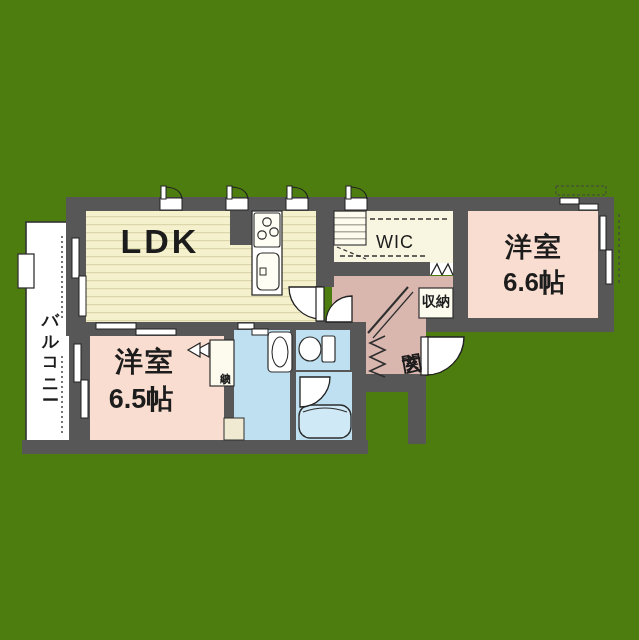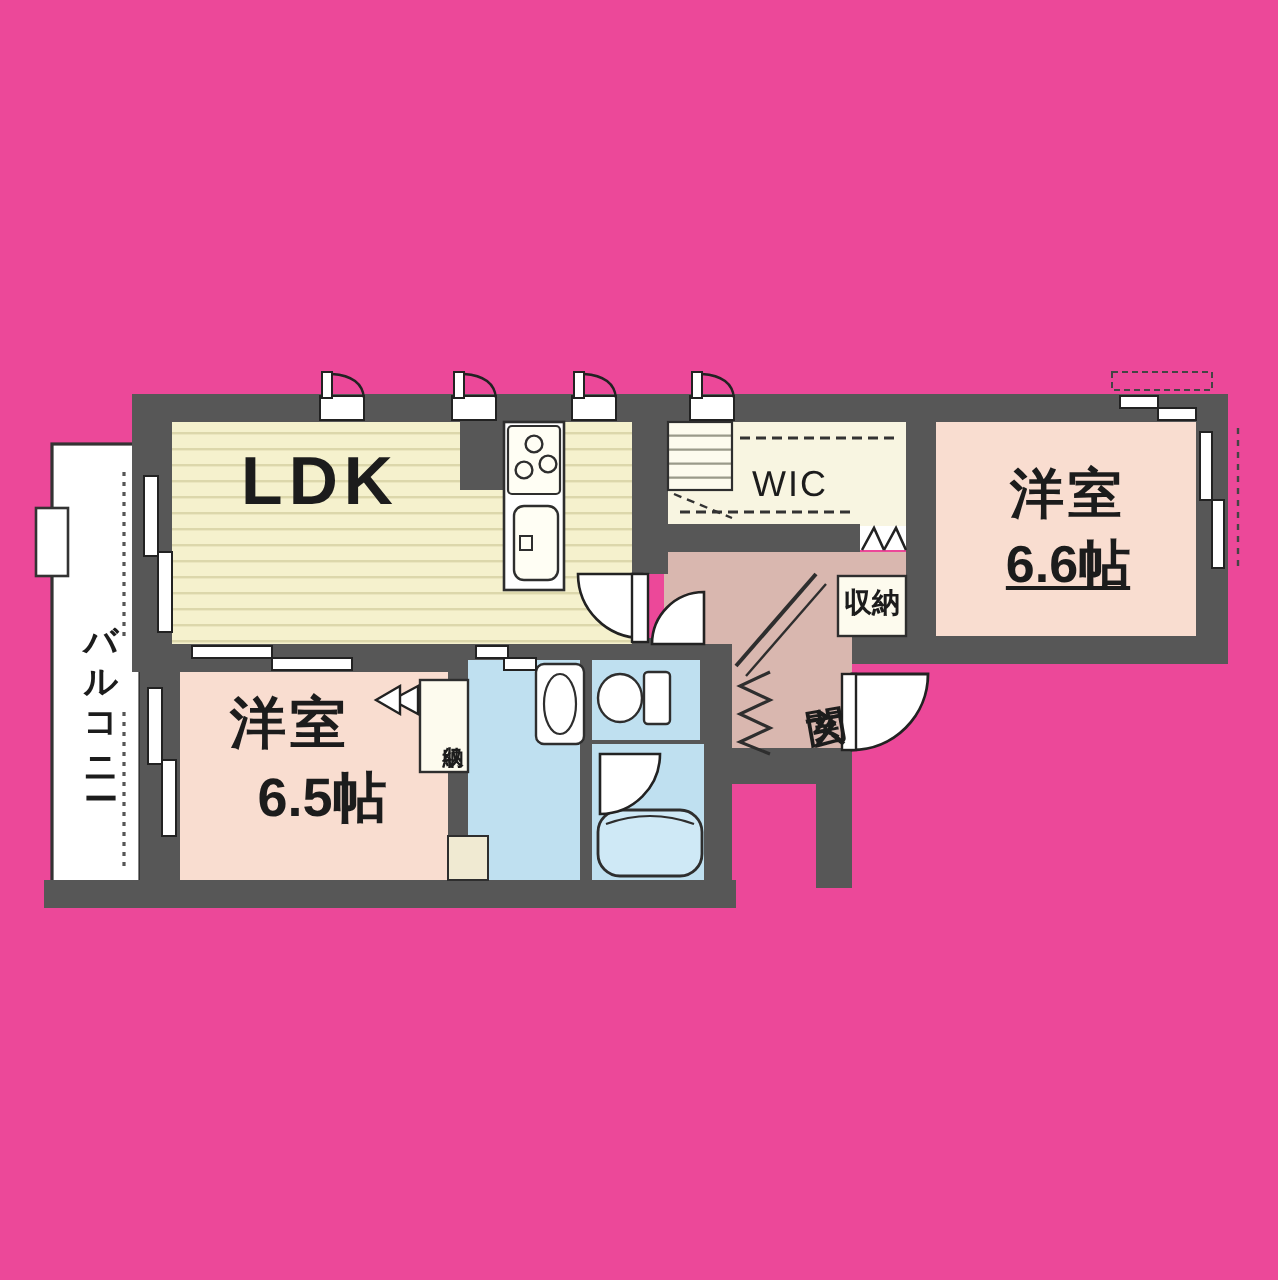--- a/index.html
+++ b/index.html
@@ -1,26 +1,26 @@
 <!DOCTYPE html>
 <html><head>
 <meta charset="utf-8">
 <style>
   html,body{margin:0;padding:0;background:#fff;}
-  #stage{position:relative;width:639px;height:640px;background:#ec4899;overflow:hidden;
+  #stage{position:relative;width:639px;height:640px;background:#4d7c0f;overflow:hidden;
          font-family:"Liberation Sans","DejaVu Sans",sans-serif;}
   #plan-svg{position:absolute;left:0;top:0;}
   .lbl{position:absolute;color:#1c1c1c;text-align:center;line-height:1.05;white-space:nowrap;}
   .lbl-ldk{left:100px;top:224px;width:120px;font-size:34px;font-weight:bold;letter-spacing:3px;}
   .lbl-ldk-size{left:96px;top:260px;width:128px;font-size:28px;font-weight:bold;}
   .lbl-wic{left:368px;top:233px;width:54px;font-size:18px;font-weight:normal;letter-spacing:1px;}
   .lbl-br-name{left:488px;top:233px;width:92px;font-size:27px;font-weight:bold;letter-spacing:2px;}
-  .lbl-br-size{left:486px;top:269px;width:96px;font-size:26px;font-weight:bold;text-decoration:underline;}
+  .lbl-br-size{left:486px;top:269px;width:96px;font-size:26px;font-weight:bold;}
   .lbl-bl-name{left:98px;top:347px;width:94px;font-size:28px;font-weight:bold;letter-spacing:2px;}
-  .lbl-bl-size{left:110px;top:385px;width:102px;font-size:27px;font-weight:bold;}
+  .lbl-bl-size{left:90px;top:385px;width:102px;font-size:27px;font-weight:bold;}
   .lbl-balcony{left:31px;top:277px;width:28px;height:140px;font-size:17px;font-weight:bold;
                writing-mode:vertical-rl;text-orientation:upright;letter-spacing:3px;}
   .lbl-genkan{left:378px;top:310px;width:40px;height:62px;font-size:19px;font-weight:bold;
               writing-mode:vertical-rl;text-orientation:upright;transform:rotate(-10deg);letter-spacing:1px;}
   .lbl-storage-e{left:419px;top:294px;width:34px;font-size:14px;font-weight:bold;}
   .lbl-storage-b{left:213px;top:346px;width:18px;height:38px;font-size:10.5px;font-weight:bold;
                  writing-mode:vertical-rl;text-orientation:upright;}
 </style>
 </head>
 <body>

